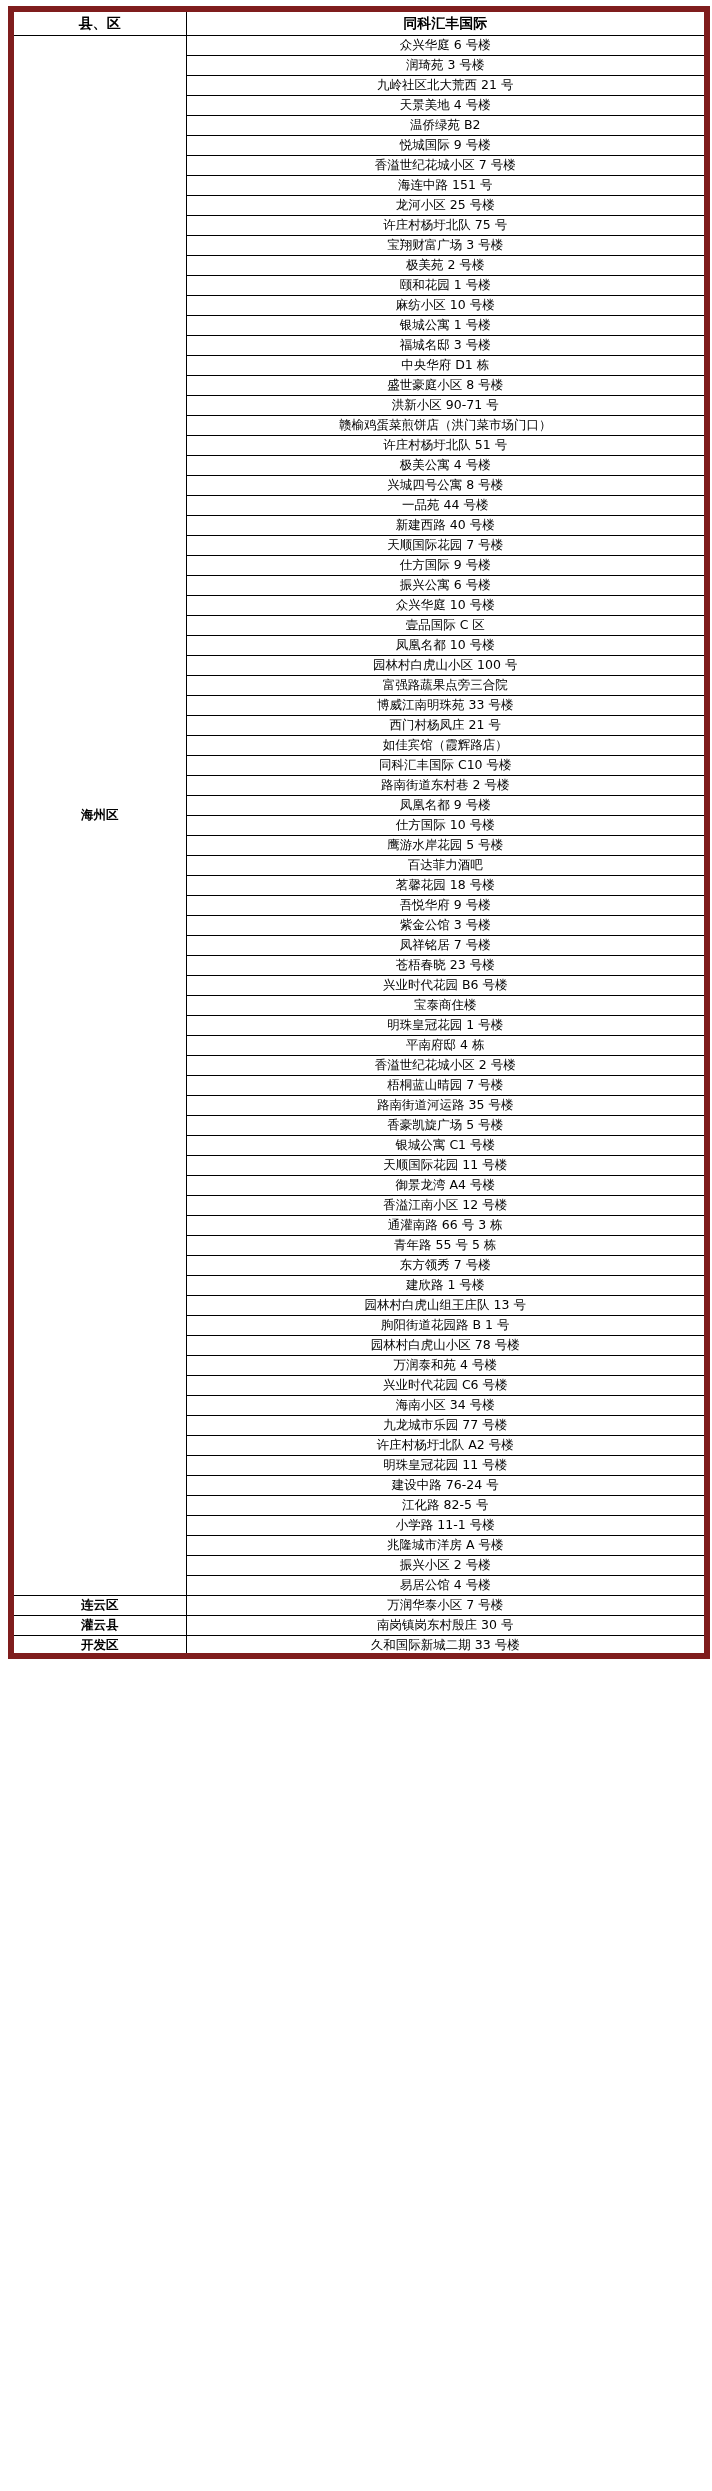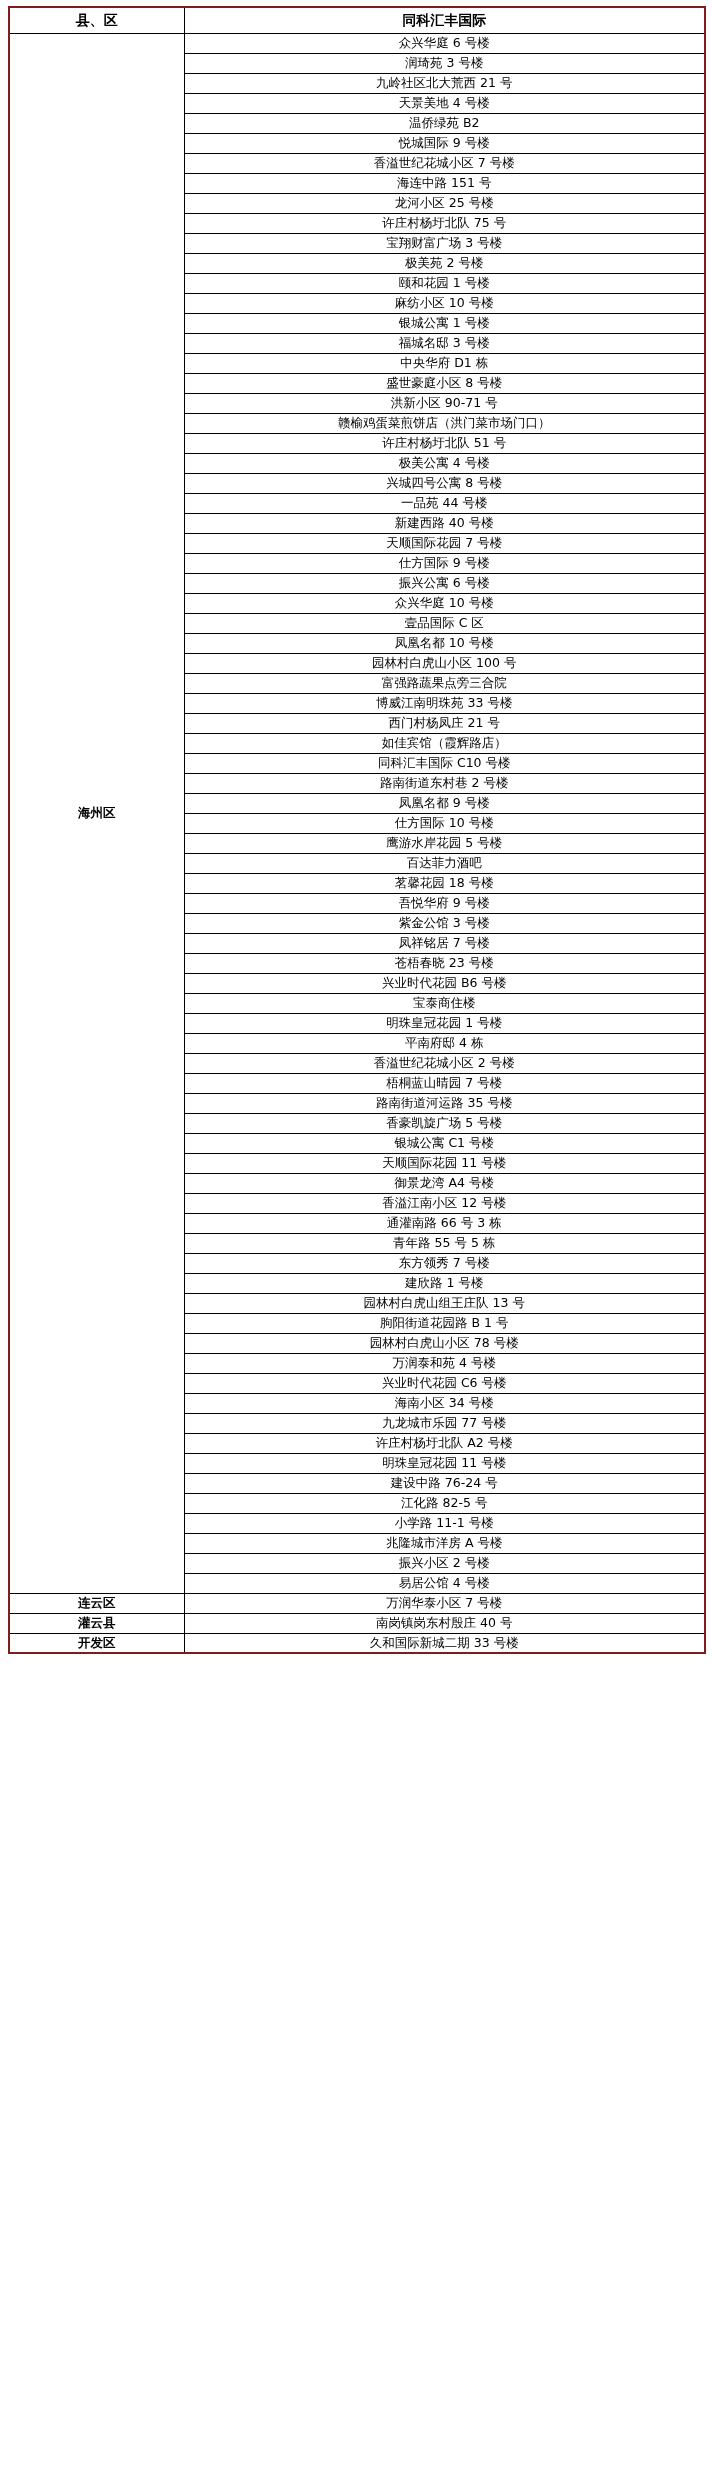--- a/index.html
+++ b/index.html
@@ -15,21 +15,21 @@
     width: 712px;
     min-height: 2491px;
     box-sizing: border-box;
     padding: 6px 8px 8px 8px;
     background: #ffffff;
   }
   table.risk-table {
     border-collapse: collapse;
     width: 696px;
     table-layout: fixed;
-    border: 2px solid #7f1d1d;
+    border: 6px solid #7f1d1d;
   }
   table.risk-table col.c1 { width: 175px; }
   table.risk-table col.c2 { width: 521px; }
   table.risk-table th,
   table.risk-table td {
     border: 1px solid #000;
     text-align: center;
     vertical-align: middle;
     font-size: 12.5px;
     line-height: 1.05;
@@ -302,21 +302,21 @@
         </tr>
         <tr>
           <td class="item-cell">易居公馆 4 号楼</td>
         </tr>
         <tr>
           <td class="region-cell" rowspan="1">连云区</td>
           <td class="item-cell">万润华泰小区 7 号楼</td>
         </tr>
         <tr>
           <td class="region-cell" rowspan="1">灌云县</td>
-          <td class="item-cell">南岗镇岗东村殷庄 40 号</td>
+          <td class="item-cell">南岗镇岗东村殷庄 30 号</td>
         </tr>
         <tr>
           <td class="region-cell" rowspan="1">开发区</td>
           <td class="item-cell">久和国际新城二期 33 号楼</td>
         </tr>
       </tbody>
   </table>
 </div>
 
 </body></html>

